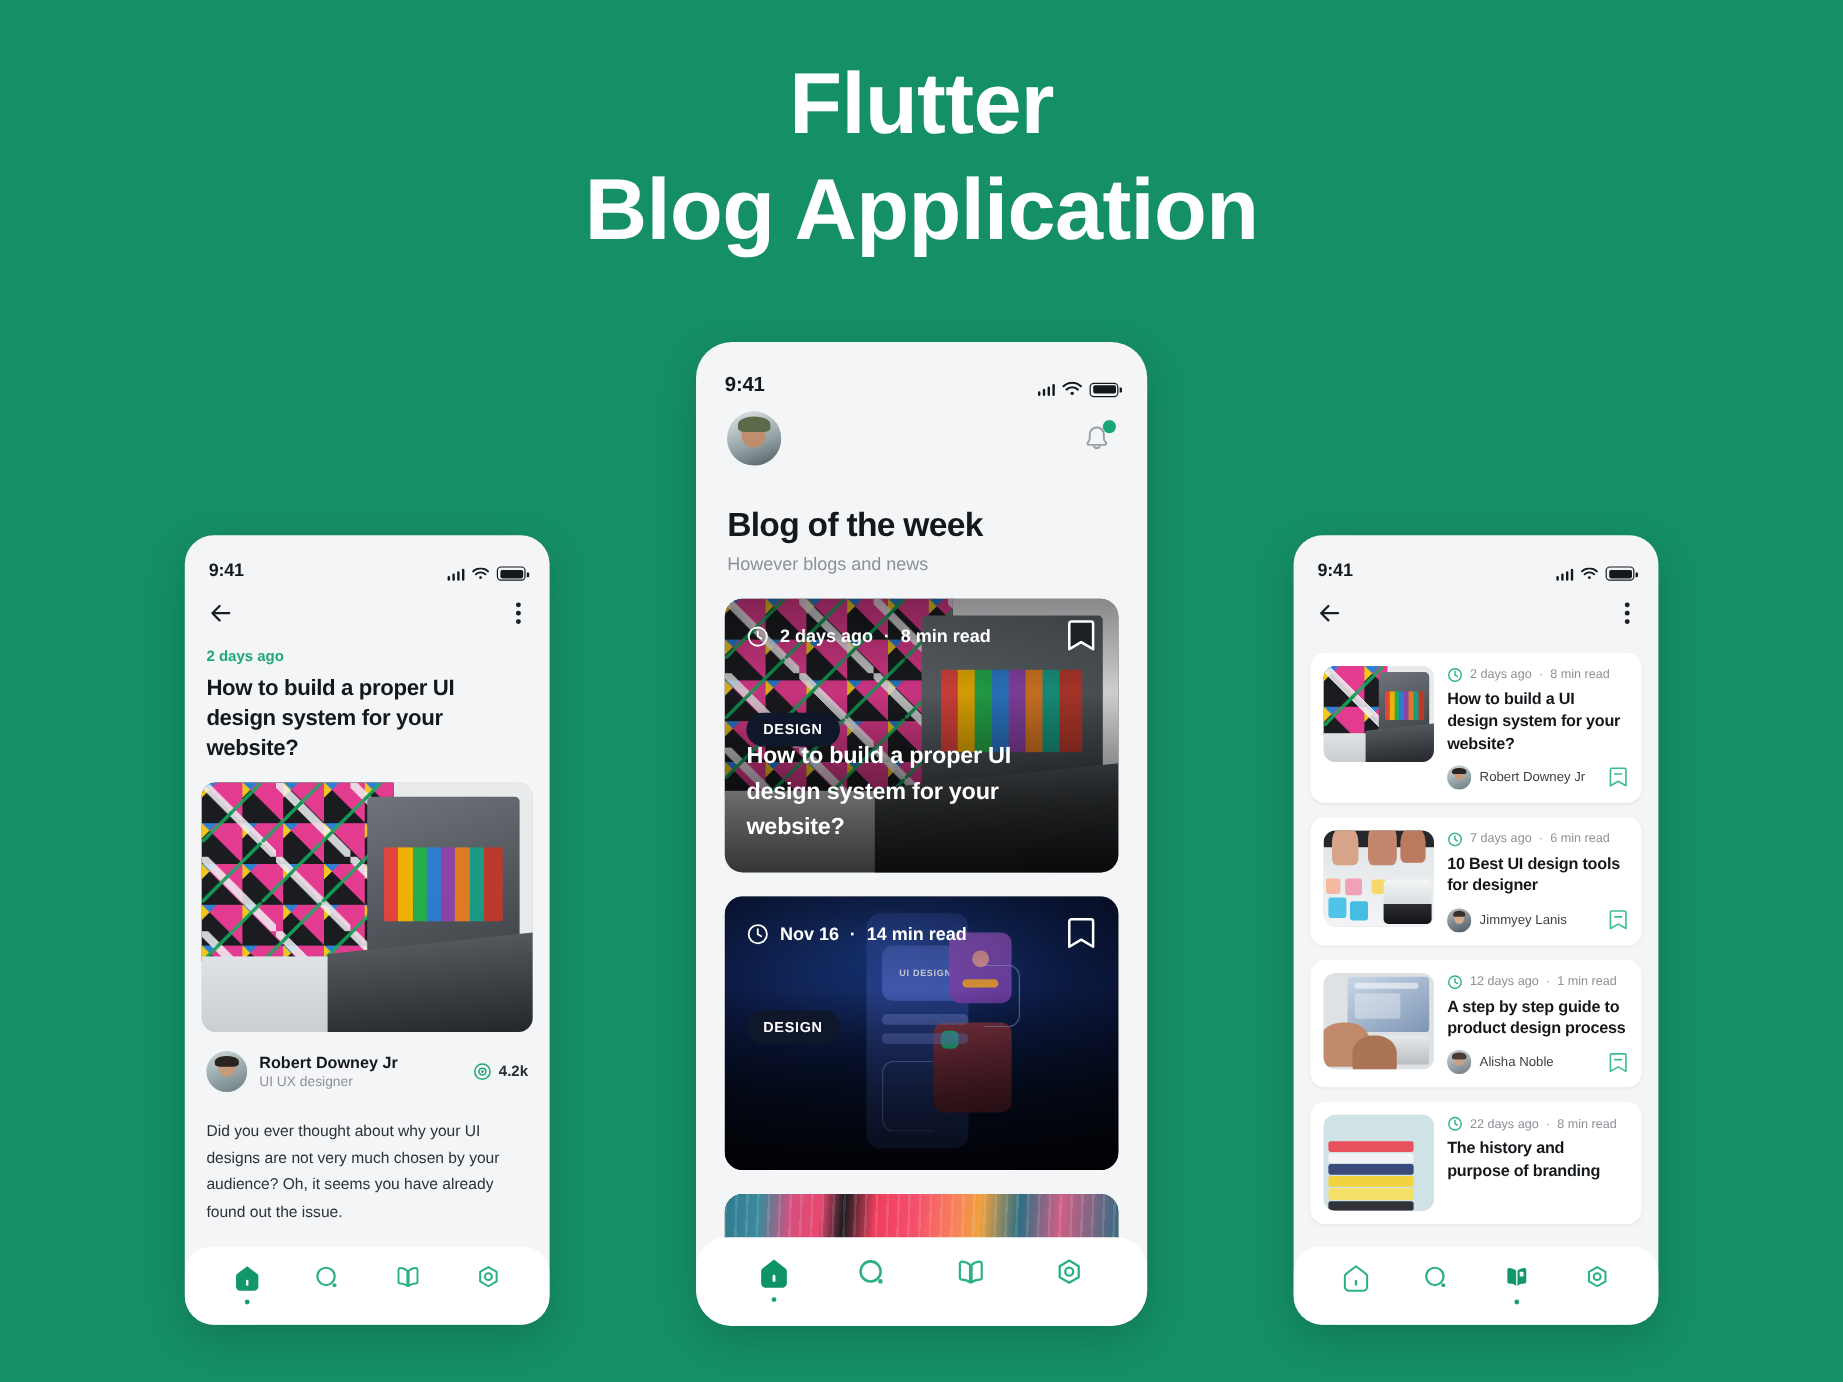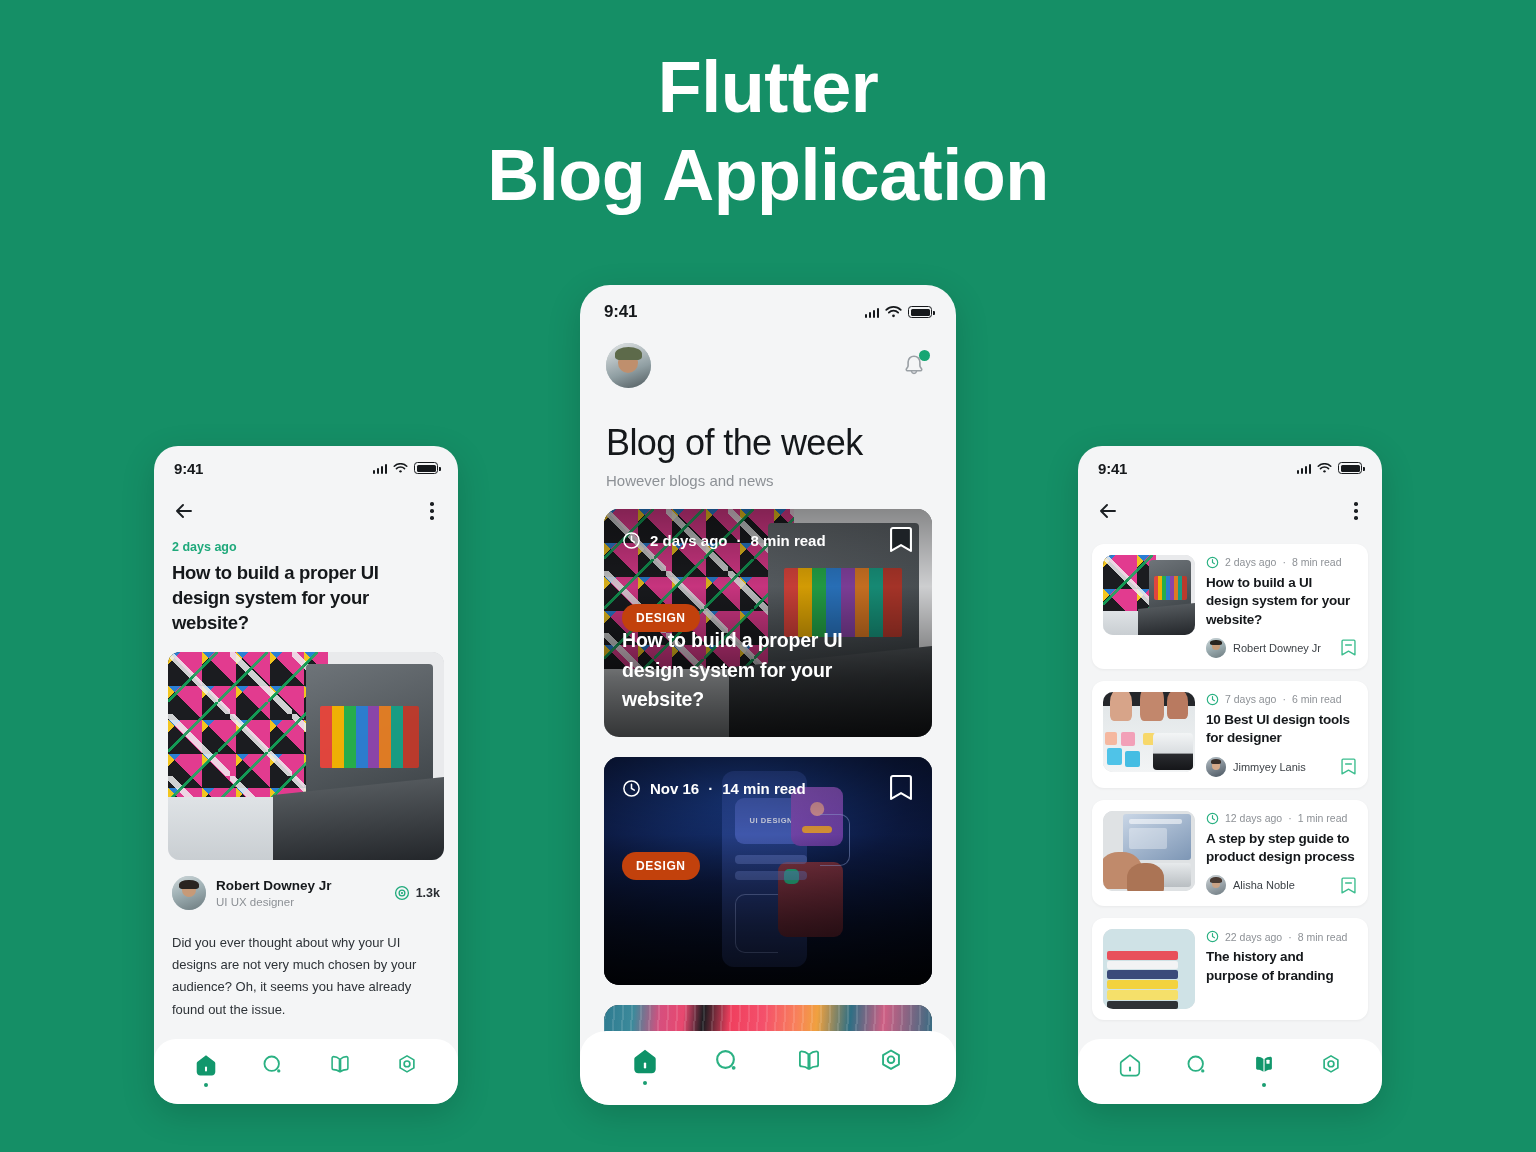--- a/index.html
+++ b/index.html
@@ -27,21 +27,21 @@
     border-radius:26px;
     overflow:hidden;
     box-shadow:0 10px 34px rgba(0,0,0,.16);
   }
   .phone-left   { left:154px;  top:446px; width:304px; height:658px; border-radius:24px;}
   .phone-center { left:580px;  top:285px; width:376px; height:820px; border-radius:30px;}
   .phone-right  { left:1078px; top:446px; width:304px; height:658px; border-radius:24px;}
 
   
   .statusbar{
-    display:flex; align-items:center; justify-content:space-between;
+    display:flex; align-items:flex-end; justify-content:space-between;
     padding:0 20px; color:#16191c;
   }
   .phone-left .statusbar, .phone-right .statusbar{ height:38px; padding-top:6px;}
   .phone-center .statusbar{ height:46px; padding:8px 24px 0 24px;}
   .sb-time{ font-weight:700; font-size:15px; letter-spacing:-0.2px;}
   .phone-center .sb-time{ font-size:17px;}
   .sb-icons{ display:flex; align-items:center; gap:6px;}
   .bars{ display:flex; align-items:flex-end; gap:1.5px; height:11px;}
   .bars i{ display:block; width:2.5px; background:#16191c; border-radius:1px;}
   .bars i:nth-child(1){height:4px}
@@ -106,36 +106,36 @@
   .phone-center .bottomnav{ padding:15px 24px 20px 24px; border-radius:26px 26px 30px 30px;}
   .navitem{ position:relative; display:flex; flex-direction:column; align-items:center; gap:5px;}
   .navdot{ width:4px; height:4px; border-radius:50%; background:#1a9e72;}
   .navdot.hidden{ visibility:hidden;}
 
   
   .c-head{ display:flex; align-items:center; justify-content:space-between; padding:12px 26px 0 26px;}
   .c-avatar{ width:45px; height:45px; border-radius:50%; overflow:hidden; background:#b2bfc4; position:relative;}
   .bell-wrap{ position:relative; width:30px; height:30px;}
   .bell-dot{ position:absolute; right:0px; top:-1px; width:11px; height:11px; border-radius:50%; background:#18a673;}
-  .c-title{ padding:34px 26px 0 26px; font-size:36px; font-weight:400; color:#15181b; letter-spacing:-0.6px;}
+  .c-title{ padding:34px 26px 0 26px; font-size:28px; font-weight:700; color:#15181b; letter-spacing:-0.6px;}
   .c-sub{ padding:8px 26px 0 26px; font-size:15px; color:#8d9196;}
   .c-feed{ padding:20px 24px 0 24px; display:flex; flex-direction:column; gap:20px;}
   .bigcard{
     position:relative; height:228px; border-radius:15px; overflow:hidden;
     background:#2b2f33;
   }
   .bigcard.small{ height:74px; }
   .bc-top{
     position:absolute; left:18px; top:16px; right:18px;
     display:flex; align-items:center; justify-content:space-between; z-index:4;
   }
   .bc-meta{ display:flex; align-items:center; gap:9px; color:#ffffff; font-size:15px; font-weight:600;}
   .badge{
     position:absolute; left:18px; top:95px; z-index:4;
-    background:#c2410c; color:#ffffff;
+    background:#0f172a; color:#ffffff;
     font-size:12px; font-weight:700; letter-spacing:0.6px;
     padding:7px 14px; border-radius:20px;
   }
   .bc-title{
     position:absolute; left:18px; right:26px; bottom:22px; z-index:4;
     color:#ffffff; font-size:19.5px; font-weight:700; line-height:1.52; letter-spacing:-0.2px;
   }
   .scrim{
     position:absolute; inset:0; z-index:2;
     background:linear-gradient(to bottom, rgba(0,0,0,.42) 0%, rgba(0,0,0,.12) 34%, rgba(0,0,0,.55) 74%, rgba(0,0,0,.74) 100%);
@@ -413,21 +413,21 @@
     <div class="author-names">
       <div class="author-name">Robert Downey Jr</div>
       <div class="author-role">UI UX designer</div>
     </div>
     <div class="views">
       <svg width="16" height="16" viewBox="0 0 20 20">
         <circle cx="10" cy="10" r="8" stroke="#1fa97b" stroke-width="1.6" fill="none"></circle>
         <circle cx="10" cy="10" r="3.6" stroke="#1fa97b" stroke-width="1.6" fill="none"></circle>
         <circle cx="10" cy="10" r="1.4" fill="#1fa97b"></circle>
       </svg>
-      <span>1.3k</span>
+      <span>4.2k</span>
     </div>
   </div>
 
   <div class="art-body">
     <p>Did you ever thought about why your UI designs are not very much chosen by your audience? Oh, it seems you have already found out the issue.</p>
     <p>However, have you developed any solutions yet? If not, does it cause you great concern? Don't</p>
   </div>
 
   <div class="bottomnav">
     <div class="navitem">

